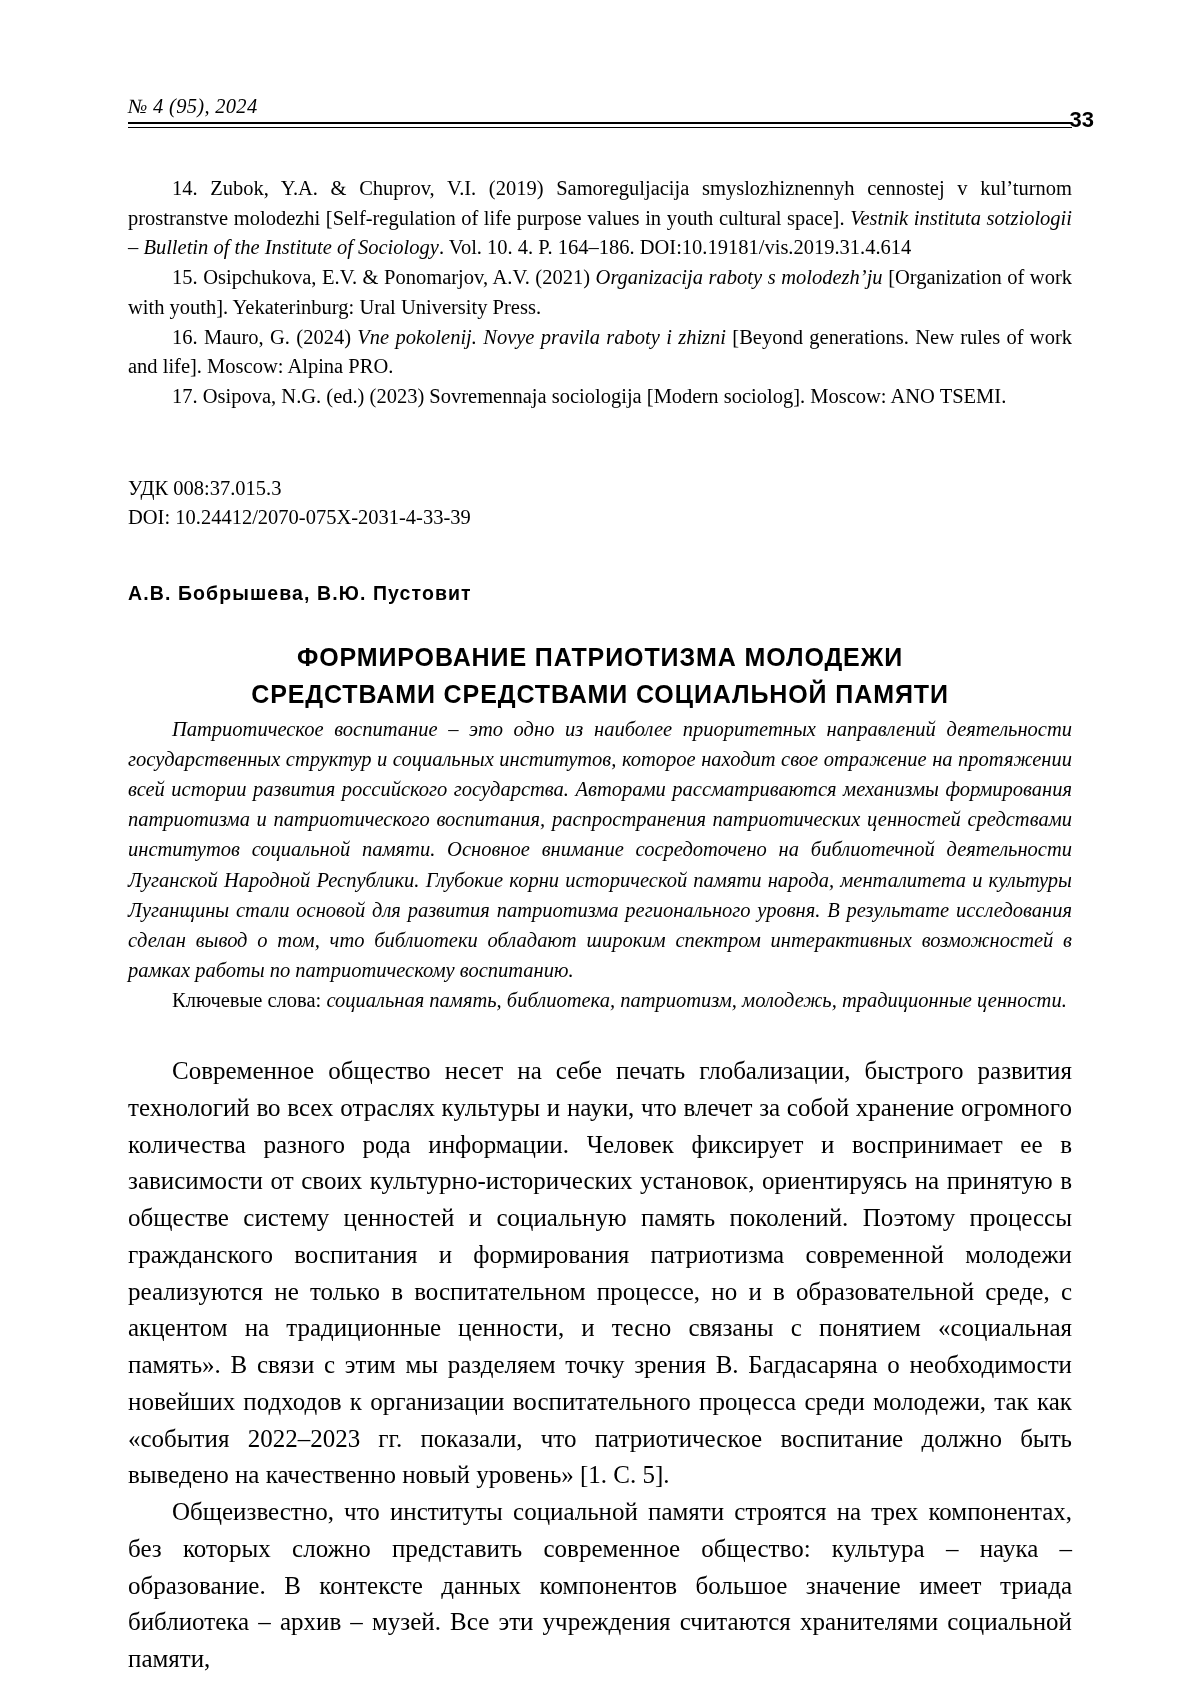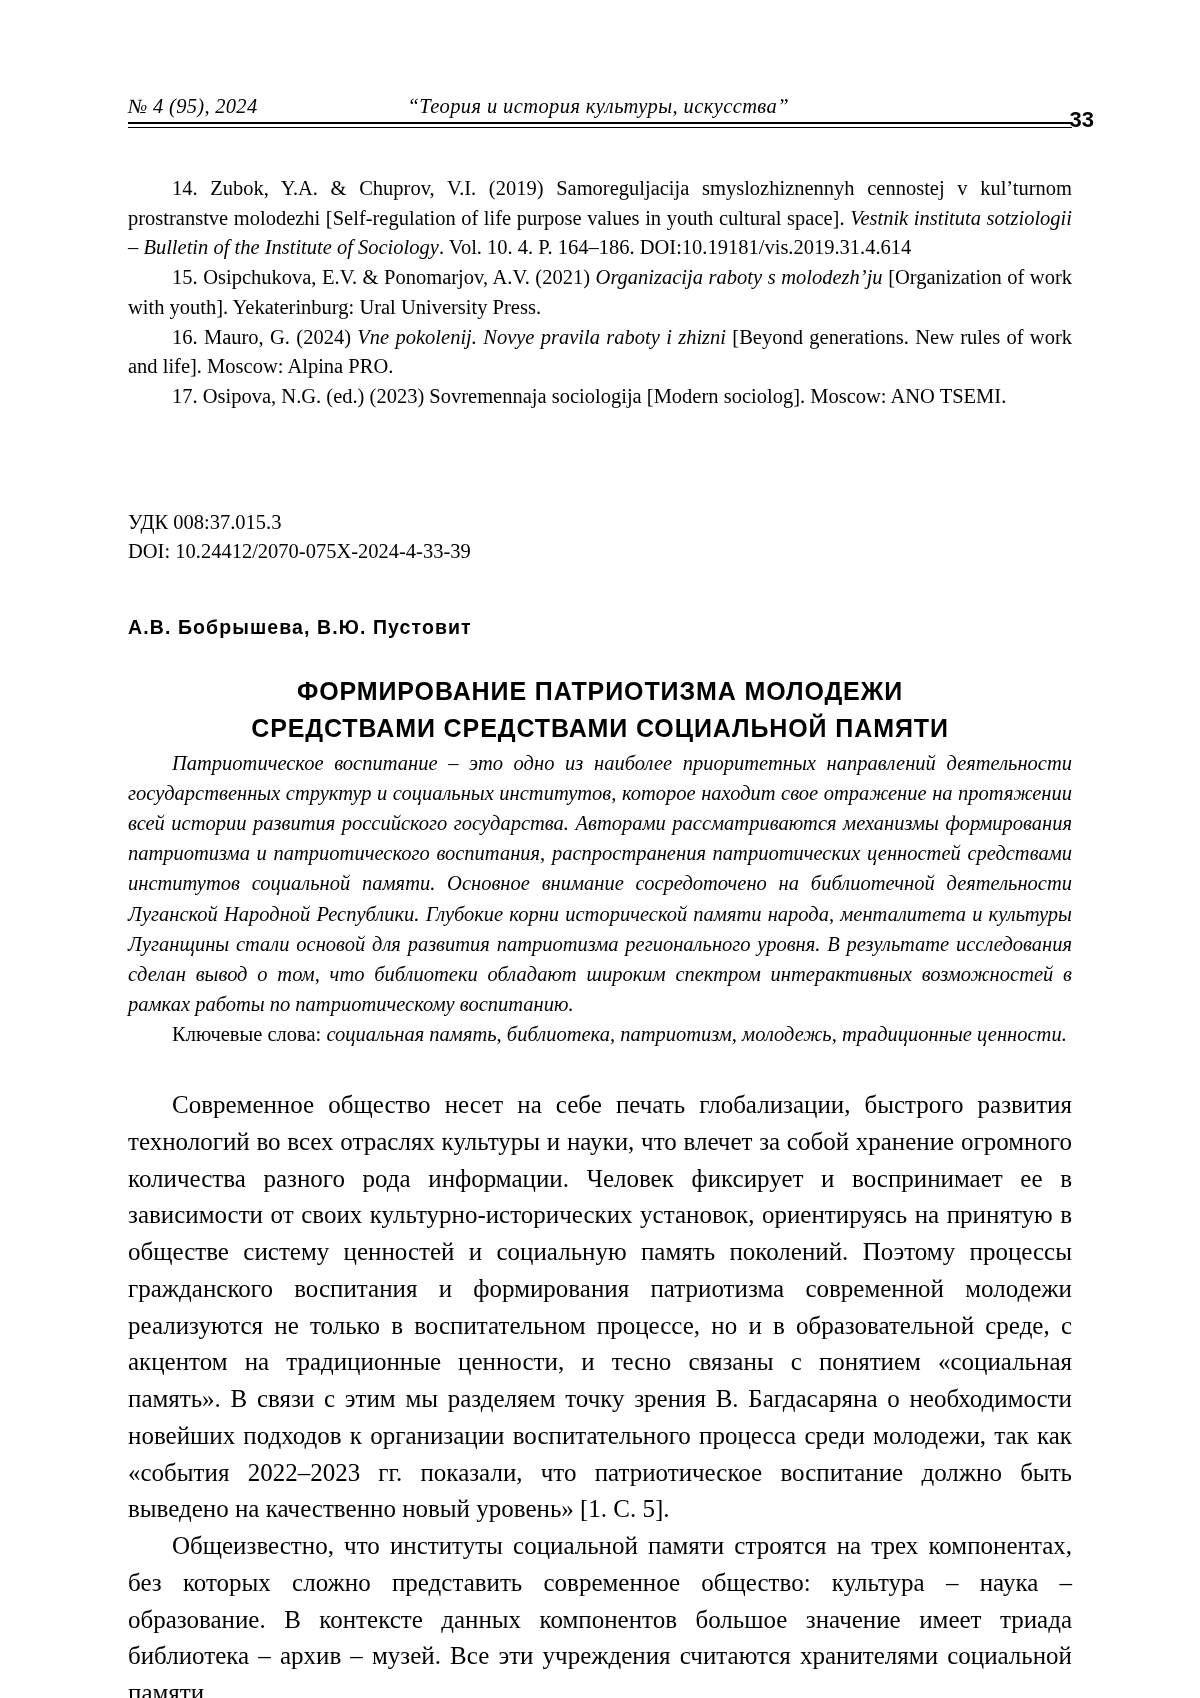--- a/index.html
+++ b/index.html
@@ -69,21 +69,21 @@
   }
   .ref-item {
     text-indent: 44px;
     margin: 0;
     hyphens: auto;
   }
   .it { font-style: italic; }
 
   
   .udk-block {
-    margin-top: 96px;
+    margin-top: 62px;
     font-size: 20.5px;
     line-height: 1.42;
   }
 
   
   .authors {
     margin-top: 50px;
     text-align: left;
     font-family: "Liberation Sans", sans-serif;
     font-weight: bold;
@@ -127,35 +127,34 @@
     hyphens: auto;
   }
 </style>
 </head>
 <body>
 
 <div class="page">
 
   <div class="running-head">
     <span class="rh-left">№ 4 (95), 2024</span>
-    <span class="rh-center">“Теория и история культуры, искусства”</span>
     <span class="rh-page">33</span>
   </div>
   <div class="rule-double"></div>
 
   <div class="refs">
     <p class="ref-item"><span>14. Zubok, Y.A. &amp; Chuprov, V.I. (2019) Samoreguljacija smyslozhiznennyh cennostej v kul’turnom prostranstve molodezhi [Self-regulation of life purpose values in youth cultural space]. </span><span class="it">Vestnik instituta sotziologii – Bulletin of the Institute of Sociology</span><span>. Vol. 10. 4. P. 164–186. DOI:10.19181/vis.2019.31.4.614</span></p>
     <p class="ref-item"><span>15. Osipchukova, E.V. &amp; Ponomarjov, A.V. (2021) </span><span class="it">Organizacija raboty s molodezh’ju</span><span> [Organization of work with youth]. Yekaterinburg: Ural University Press.</span></p>
     <p class="ref-item"><span>16. Mauro, G. (2024) </span><span class="it">Vne pokolenij. Novye pravila raboty i zhizni</span><span> [Beyond generations. New rules of work and life]. Moscow: Alpina PRO.</span></p>
     <p class="ref-item"><span>17. Osipova, N.G. (ed.) (2023) Sovremennaja sociologija [Modern sociolog]. Moscow: ANO TSEMI.</span></p>
   </div>
 
   <div class="udk-block">
     <div>УДК 008:37.015.3</div>
-    <div>DOI: 10.24412/2070-075X-2024-4-33-39</div>
+    <div>DOI: 10.24412/2070-075X-2031-4-33-39</div>
   </div>
 
   <div class="authors">А.В. Бобрышева,  В.Ю. Пустовит</div>
 
   <div class="art-title">
     <div>ФОРМИРОВАНИЕ ПАТРИОТИЗМА МОЛОДЕЖИ</div>
     <div>СРЕДСТВАМИ СРЕДСТВАМИ СОЦИАЛЬНОЙ ПАМЯТИ</div>
   </div>
 
   <div class="abstract">

